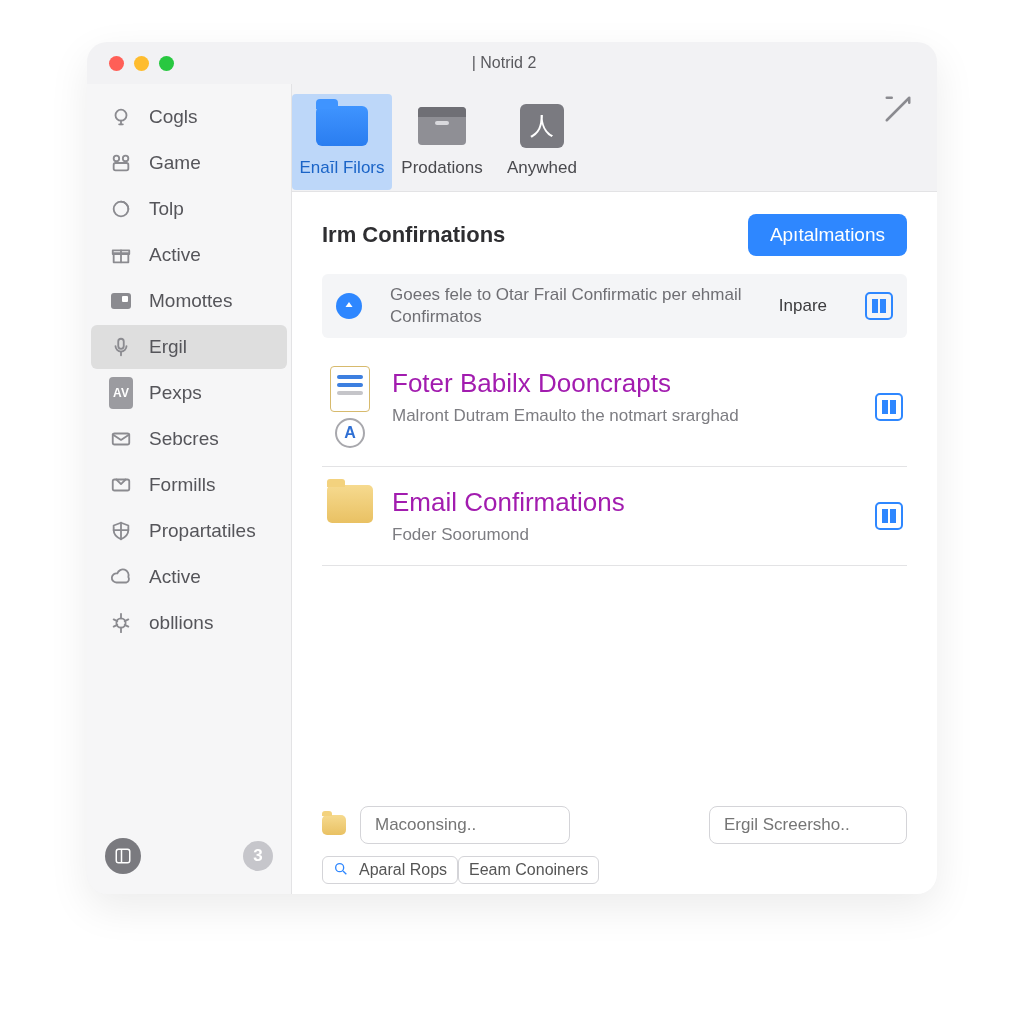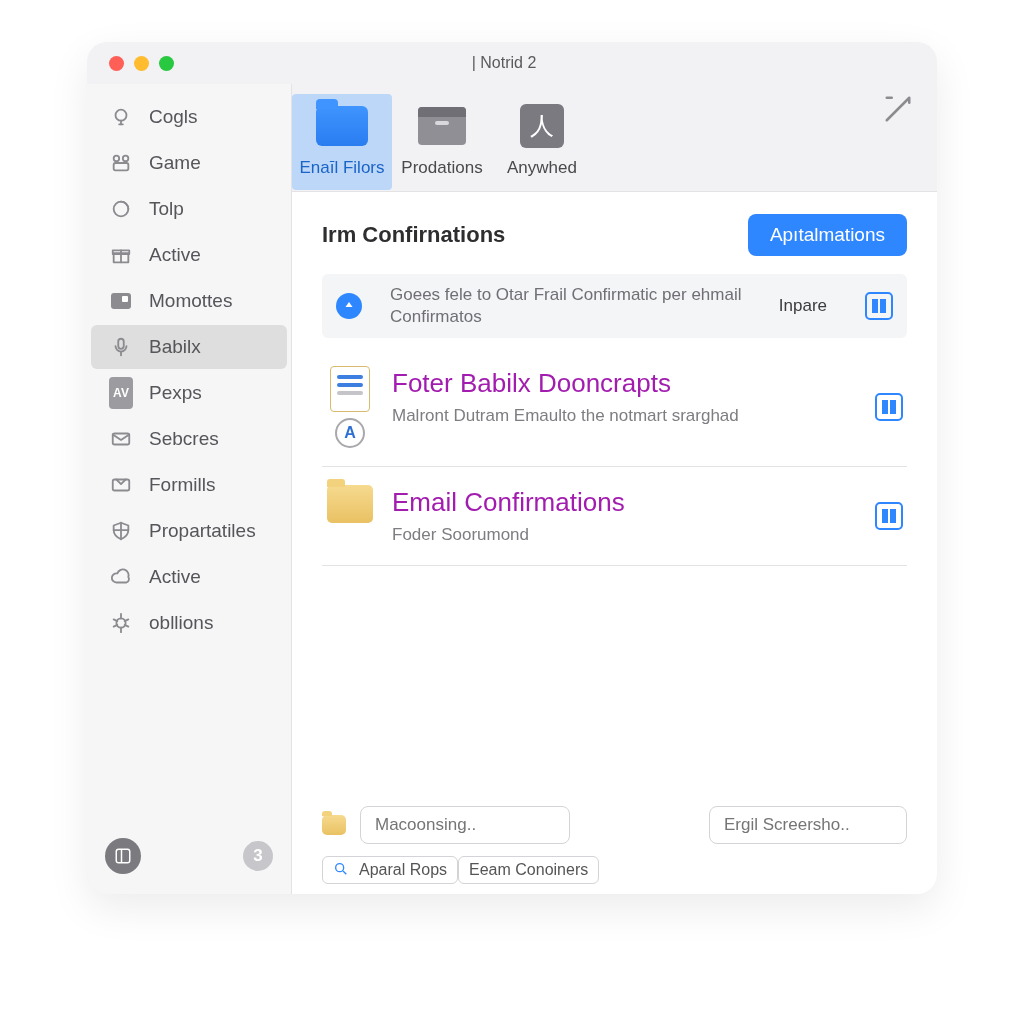--- a/index.html
+++ b/index.html
@@ -304,21 +304,21 @@
       </div>
 
       <div class="side-item selected">
         <span class="ico">
           <svg class="lico" viewBox="0 0 24 24">
               <rect x="9" y="3" width="6" height="11" rx="3"></rect>
               <path d="M6 11a6 6 0 0 0 12 0"></path>
               <line x1="12" y1="17" x2="12" y2="21"></line>
             </svg>
         </span>
-        <span>Babilx</span>
+        <span>Ergil</span>
       </div>
 
       <div class="side-item">
         <span class="ico">
           <div class="icon-AV">AV</div>
         </span>
         <span>Pexps</span>
       </div>
 
       <div class="side-item">

